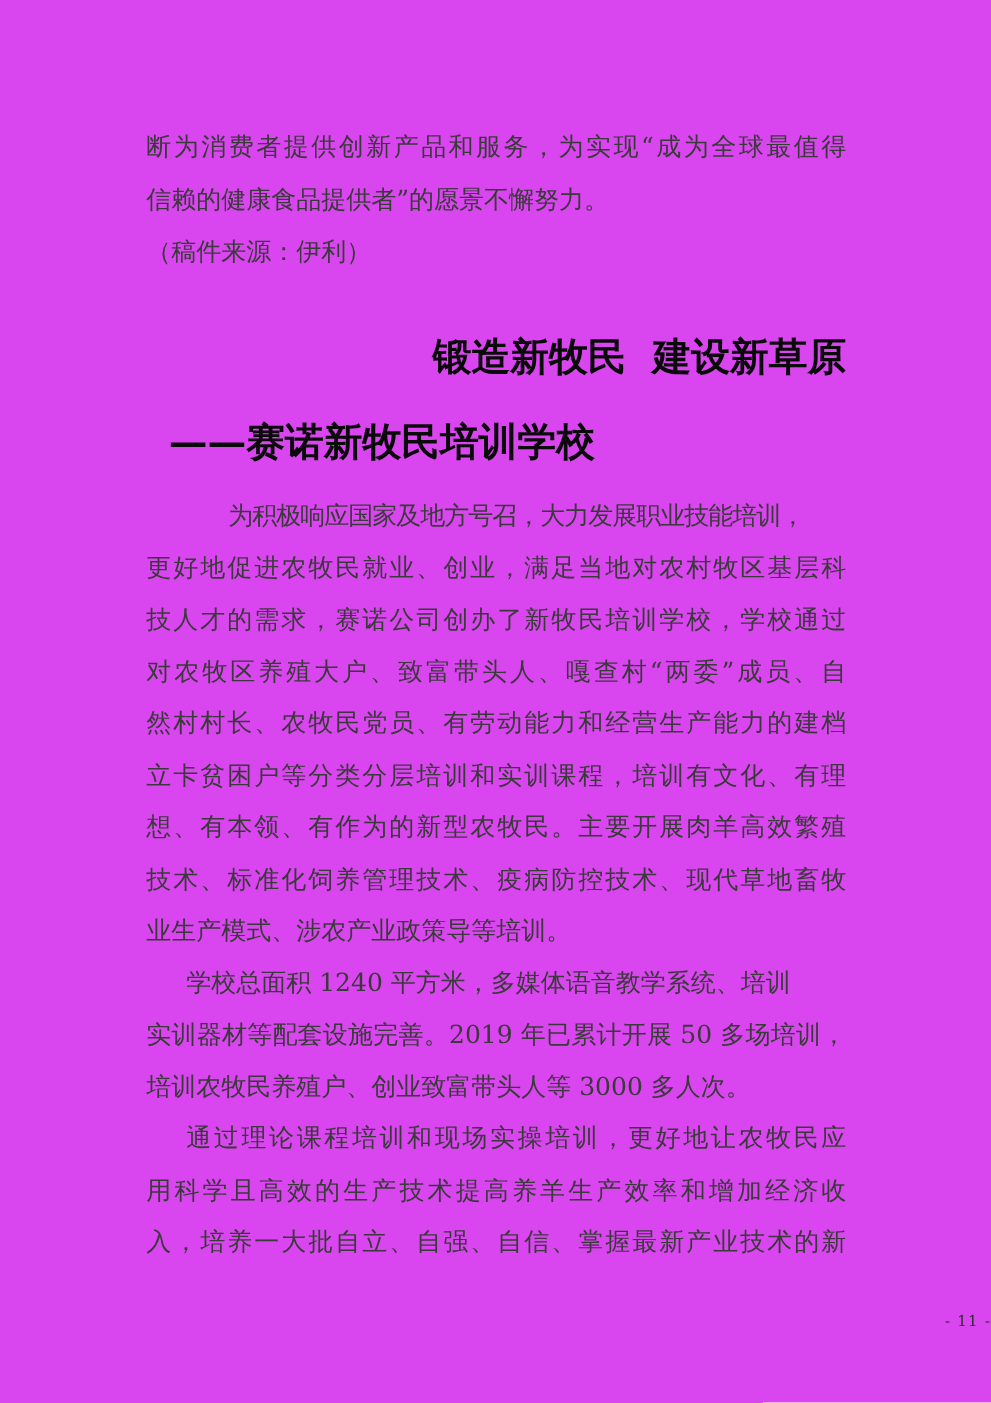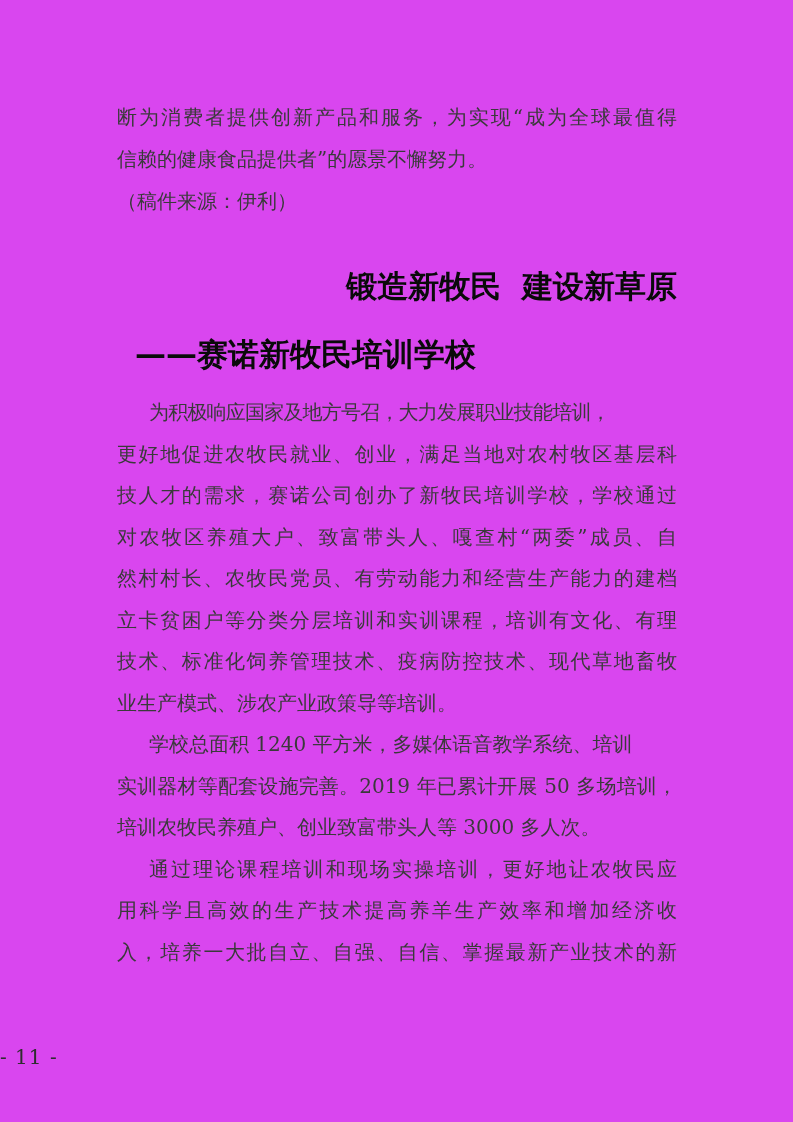--- a/index.html
+++ b/index.html
@@ -34,21 +34,21 @@
     line-height: 41.5px;
     height: 41.5px;
   }
   .j {
     text-align: justify;
     text-align-last: justify;
     text-justify: inter-character;
     white-space: normal;
   }
   .nj { text-align: left; }
-  .tight { letter-spacing: -0.8px; }
+  .tight { letter-spacing: -0.8px; text-align: center; }
   .ind { text-indent: 1.6em; }
   .src {
     text-align: left;
     padding-right: 19px;
   }
   .title {
     margin: 42px 0 0 0;
     padding: 0;
     font-size: 31px;
     line-height: 44px;
@@ -71,22 +71,22 @@
     position: relative;
     left: 18px;
     font-family: "DejaVu Serif", "Liberation Serif", serif;
   }
   .bodyblock { margin-top: 16px; }
   .footer {
     position: absolute;
     top: 1046px;
     left: 0;
     width: 793px;
-    text-align: left;
-    font-size: 20px;
+    text-align: right;
+    font-size: 12px;
     line-height: 22px;
     color: #2e2e2e;
     letter-spacing: 1px;
   }
 </style>
 </head>
 <body>
 
 <div class="page">
   <div class="content">
@@ -100,20 +100,21 @@
 
     <div class="bodyblock">
 
       <div>
         <div class="bl nj ind tight">为积极响应国家及地方号召，大力发展职业技能培训，</div>
         <div class="bl j">更好地促进农牧民就业、创业，满足当地对农村牧区基层科</div>
         <div class="bl j">技人才的需求，赛诺公司创办了新牧民培训学校，学校通过</div>
         <div class="bl j">对农牧区养殖大户、致富带头人、嘎查村“两委”成员、自</div>
         <div class="bl j">然村村长、农牧民党员、有劳动能力和经营生产能力的建档</div>
         <div class="bl j">立卡贫困户等分类分层培训和实训课程，培训有文化、有理</div>
+        <div class="bl j">想、有本领、有作为的新型农牧民。主要开展肉羊高效繁殖</div>
         <div class="bl j">技术、标准化饲养管理技术、疫病防控技术、现代草地畜牧</div>
         <div class="bl nj">业生产模式、涉农产业政策导等培训。</div>
       </div>
 
       <div>
         <div class="bl nj ind">学校总面积 1240 平方米，多媒体语音教学系统、培训</div>
         <div class="bl j">实训器材等配套设施完善。2019 年已累计开展 50 多场培训，</div>
         <div class="bl nj">培训农牧民养殖户、创业致富带头人等 3000 多人次。</div>
       </div>
 

